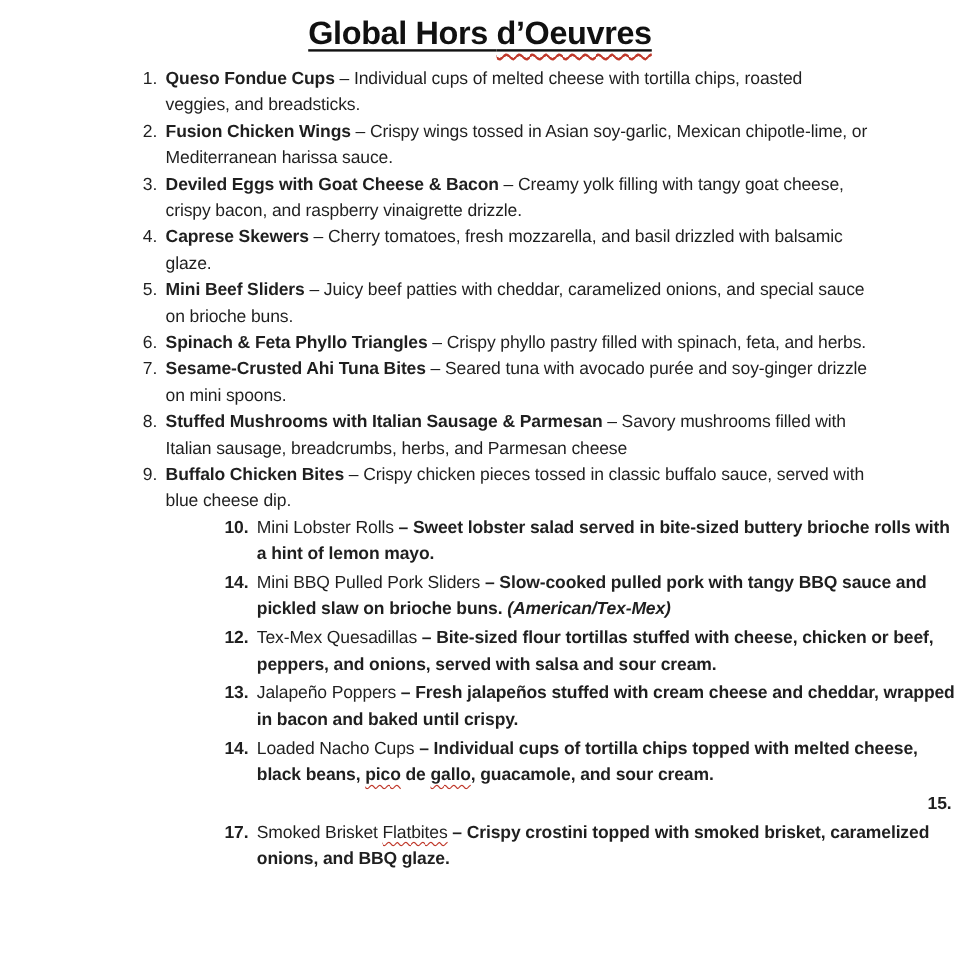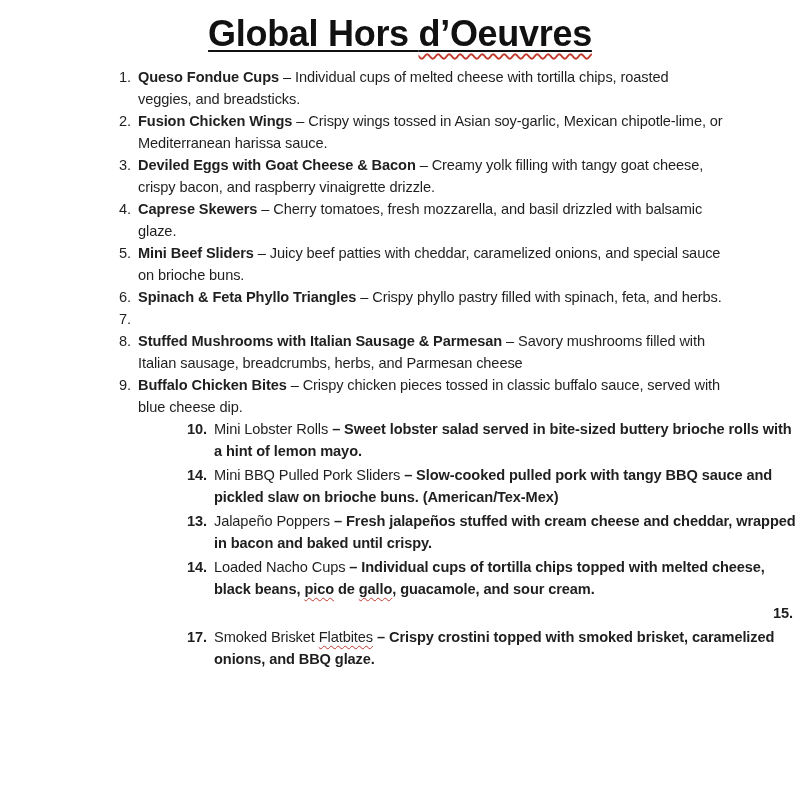--- a/index.html
+++ b/index.html
@@ -14,21 +14,21 @@
     overflow: hidden;
     background: #ffffff;
     font-family: "Liberation Sans", "DejaVu Sans", sans-serif;
     color: #1f1f1f;
     box-sizing: border-box;
     padding-top: 13px;
   }
   .title {
     margin: 0 0 11px 0;
     text-align: center;
-    font-size: 36px;
+    font-size: 27px;
     font-weight: 700;
     letter-spacing: -0.3px;
     color: #111111;
   }
   .title-underline {
     text-decoration: underline;
     text-decoration-thickness: 2px;
     text-underline-offset: 4px;
     text-decoration-skip-ink: none;
   }
@@ -60,21 +60,21 @@
   
   .style-a { margin-bottom: 0px; }
   .style-a .num  { font-weight: 400; }
   .style-a .name { font-weight: 700; }
   .style-a .desc { font-weight: 400; }
   
   .style-b { margin-bottom: 2px; justify-content: flex-end; }
   .style-b .num  { font-weight: 700; }
   .style-b .name { font-weight: 400; }
   .style-b .desc { font-weight: 700; }
-  .italic-note { }
+  .italic-note { font-style: italic; }
   .sq {
     text-decoration: underline wavy #c0392b 1px;
     text-underline-offset: 3px;
     text-decoration-skip-ink: none;
   }
 </style>
 </head>
 <body>
 
 <main class="page">
@@ -99,36 +99,41 @@
       <li class="item style-a">
     <span class="num">5.</span>
     <span class="text"><span class="name">Mini Beef Sliders</span><span class="desc"> – Juicy beef patties with cheddar, caramelized onions, and special sauce on brioche buns.</span></span>
   </li>
       <li class="item style-a">
     <span class="num">6.</span>
     <span class="text"><span class="name">Spinach &amp; Feta Phyllo Triangles</span><span class="desc"> – Crispy phyllo pastry filled with spinach, feta, and herbs.</span></span>
   </li>
       <li class="item style-a">
     <span class="num">7.</span>
+    <span class="text"><span class="name">Sesame-Crusted Ahi Tuna Bites</span><span class="desc"> – Seared tuna with avocado purée and soy-ginger drizzle on mini spoons.</span></span>
   </li>
       <li class="item style-a">
     <span class="num">8.</span>
     <span class="text"><span class="name">Stuffed Mushrooms with Italian Sausage &amp; Parmesan</span><span class="desc"> – Savory mushrooms filled with Italian sausage, breadcrumbs, herbs, and Parmesan cheese</span></span>
   </li>
       <li class="item style-a">
     <span class="num">9.</span>
     <span class="text"><span class="name">Buffalo Chicken Bites</span><span class="desc"> – Crispy chicken pieces tossed in classic buffalo sauce, served with blue cheese dip.</span></span>
   </li>
       <li class="item style-b">
     <span class="num">10.</span>
     <span class="text"><span class="name">Mini Lobster Rolls</span><span class="desc"> – Sweet lobster salad served in bite-sized buttery brioche rolls with a hint of lemon mayo.</span></span>
   </li>
       <li class="item style-b">
     <span class="num">14.</span>
     <span class="text"><span class="name">Mini BBQ Pulled Pork Sliders</span><span class="desc"> – Slow-cooked pulled pork with tangy BBQ sauce and pickled slaw on brioche buns.<span class="italic-note"> (American/Tex-Mex)</span></span></span>
+  </li>
+      <li class="item style-b">
+    <span class="num">12.</span>
+    <span class="text"><span class="name">Tex-Mex Quesadillas</span><span class="desc"> – Bite-sized flour tortillas stuffed with cheese, chicken or beef, peppers, and onions, served with salsa and sour cream.</span></span>
   </li>
       <li class="item style-b">
     <span class="num">13.</span>
     <span class="text"><span class="name">Jalapeño Poppers</span><span class="desc"> – Fresh jalapeños stuffed with cream cheese and cheddar, wrapped in bacon and baked until crispy.</span></span>
   </li>
       <li class="item style-b">
     <span class="num">14.</span>
     <span class="text"><span class="name">Loaded Nacho Cups</span><span class="desc"> – Individual cups of tortilla chips topped with melted cheese, black beans, <span class="sq">pico</span> de <span class="sq">gallo</span>, guacamole, and sour cream.</span></span>
   </li>
       <li class="item style-b">

